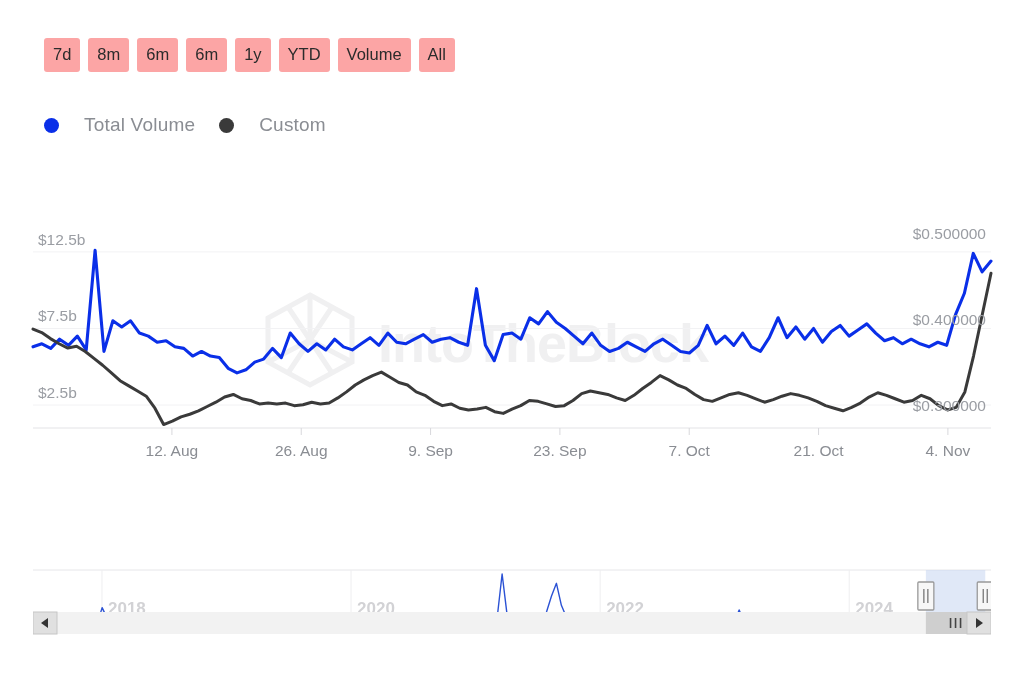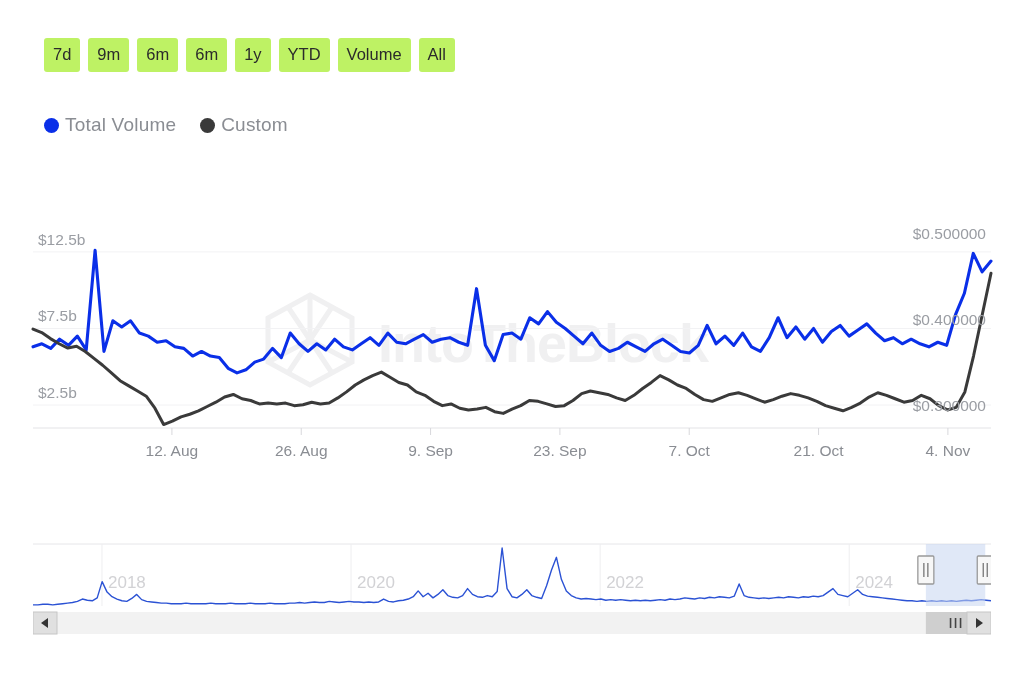--- a/index.html
+++ b/index.html
@@ -11,38 +11,38 @@
     overflow: hidden;
   }
   #app { position: relative; width: 1024px; height: 683px; background: #fff; }
 
   
   #range-bar {
     position: absolute; left: 44px; top: 38px;
     display: flex; align-items: center; gap: 8px;
   }
   .range-btn {
-    background: #bef264;
+    background: #fca5a5;
     color: #2b2b2b;
     border: none;
     border-radius: 3px;
     font-family: "Liberation Sans", sans-serif;
     font-size: 16.5px;
     line-height: 1;
     padding: 8px 9px 9px 9px;
     cursor: pointer;
     white-space: nowrap;
   }
 
   
   #legend {
     position: absolute; left: 44px; top: 114px;
     display: flex; align-items: center; gap: 24px;
   }
-  .legend-item { display: flex; align-items: center; gap: 6px; cursor: pointer; }
+  .legend-item { display: flex; align-items: center; gap: 25px; cursor: pointer; }
   .legend-dot { width: 15px; height: 15px; border-radius: 50%; display: block; }
   .legend-label { font-size: 19px; color: #8a8d93; letter-spacing: .2px; }
 
   
   #chart-area {
     position: absolute; left: 0px; top: 190px;
     width: 1024px; height: 310px;
   }
   #chart-svg { display: block; }
 
@@ -55,22 +55,22 @@
 
   .series-line { fill: none; stroke-linejoin: round; stroke-linecap: round; }
 
   
   #watermark { pointer-events: none; }
   .wm-text { font-family: "Liberation Sans", sans-serif; font-size: 54px; font-weight: bold; fill: #f0f0f1; letter-spacing: -1px; }
   .wm-logo { fill: none; stroke: #f0f0f1; stroke-width: 5; }
 
   
   #navigator {
-    position: absolute; left: 33px; top: 536px;
-    width: 958px; height: 78px;
+    position: absolute; left: 33px; top: 562px;
+    width: 958px; height: 78px; font-weight: bold;
   }
   #nav-svg { display: block; }
   .nav-year { font-family: "Liberation Sans", sans-serif; font-size: 17px; fill: #d2d2d5; }
   .nav-vline { stroke: #eeeef0; stroke-width: 1; }
   .nav-topline { stroke: #e6e6e9; stroke-width: 1; }
   .nav-series { fill: none; stroke: #2b52d4; stroke-width: 1.4; stroke-linejoin: round; }
   .nav-mask { fill: #c7d6f0; opacity: .55; }
 
   .nav-handle-body { fill: #f7f7f7; stroke: #999; stroke-width: 1.3; }
   .nav-handle-grip { stroke: #777; stroke-width: 1.3; }
@@ -86,21 +86,21 @@
   .sb-thumb { fill: #cfcfcf; }
   .sb-grip { stroke: #444; stroke-width: 1.6; }
 </style>
 </head>
 <body>
 
 <div id="app">
 
   <div id="range-bar">
       <button class="range-btn">7d</button>
-      <button class="range-btn">9m</button>
+      <button class="range-btn">8m</button>
       <button class="range-btn">6m</button>
       <button class="range-btn">6m</button>
       <button class="range-btn">1y</button>
       <button class="range-btn">YTD</button>
       <button class="range-btn">Volume</button>
       <button class="range-btn">All</button>
     </div>
 
   <div id="legend">
       <div class="legend-item">

